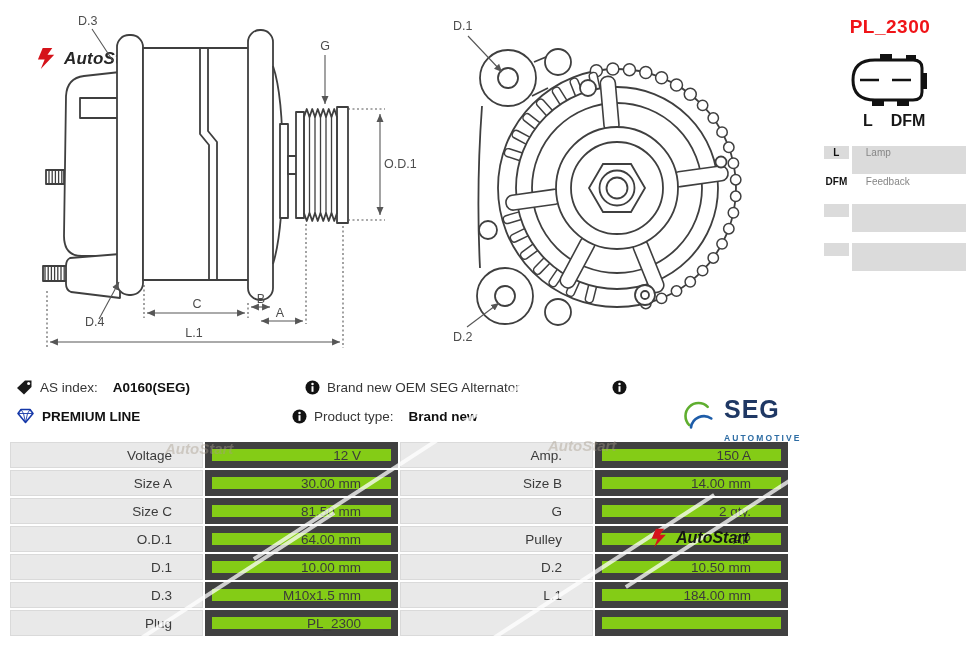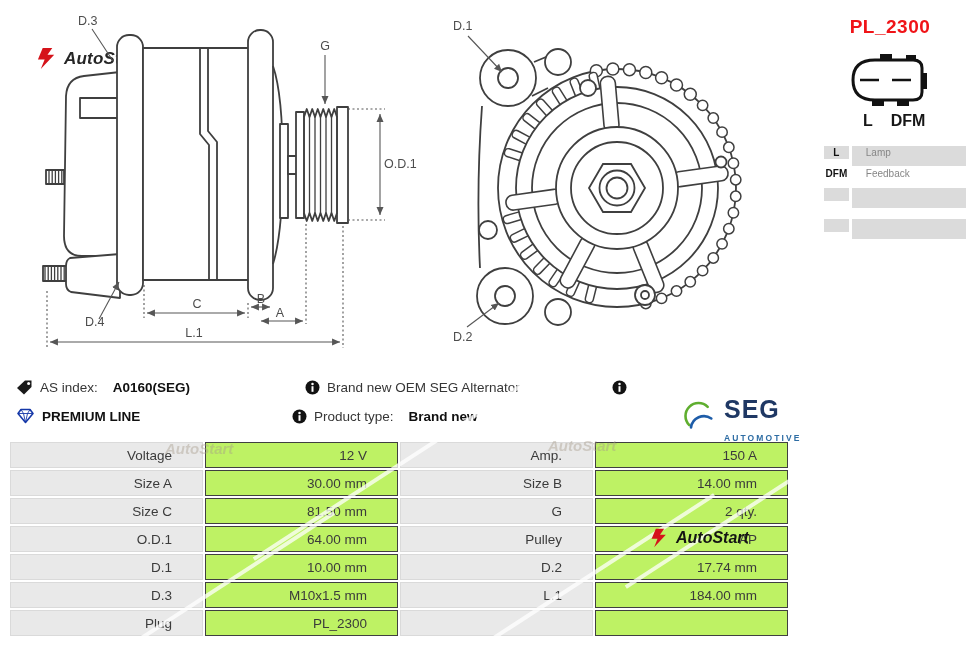--- a/index.html
+++ b/index.html
@@ -14,40 +14,40 @@
 
   
   #plug-code{left:840px;top:16px;width:100px;text-align:center;font-size:19px;font-weight:bold;
              color:#f01418;letter-spacing:.5px}
   #pin-labels{left:835px;top:112px;width:110px;display:flex;padding-left:28px;gap:18px;
               font-size:16px;font-weight:bold;color:#161616}
   #legend{left:824px;top:146px;width:142px}
   .lg-row{display:flex;gap:3px;margin-bottom:1px}
   .lg-key{width:27px;height:13px;line-height:13px;background:#dbdbdb;font-size:10px;font-weight:bold;
           text-align:center;color:#111}
-  .lg-desc{width:109px;height:20px;line-height:13px;background:#dbdbdb;font-size:10px;color:#868686;
+  .lg-desc{width:109px;height:28px;line-height:13px;background:#dbdbdb;font-size:10px;color:#868686;
            padding-left:14px}
   .lg-white .lg-key,.lg-white .lg-desc{background:#fff}
 
   
   .info-line{position:absolute;display:flex;align-items:center;gap:7px;font-size:13.5px;color:#363636;height:18px}
   .info-line b{color:#101010;font-weight:bold}
   .info-line .gap{display:flex;gap:15px;align-items:baseline}
   .premium{color:#1538a8;font-weight:bold;font-size:13.5px}
   #seg-logo{left:682px;top:399px;display:flex;align-items:flex-start;gap:7px}
   .seg-name{font-size:25px;font-weight:bold;color:#1f3864;line-height:21px;letter-spacing:1px}
   .seg-sub{font-size:8.5px;font-weight:bold;color:#2e6da4;letter-spacing:2.1px;margin-top:13px}
 
   
   #specs{left:10px;top:442px;width:778px;display:grid;grid-template-columns:repeat(4,1fr);
          grid-auto-rows:26px;gap:2px;z-index:1}
   .tl,.tv{display:flex;align-items:center;justify-content:flex-end;padding-right:30px;
           font-size:13.5px;color:#3b3b3b}
   .tl{background:#e9e9e9;border:1px solid #dadada}
-  .tv{background:#bef264;border:1px solid #404040}
+  .tv{background:#84cc16;border:7px solid #404040}
 
   
   .wm-text{position:absolute;font-size:15px;font-weight:bold;font-style:italic;
            color:rgba(168,156,138,.42);z-index:2;pointer-events:none}
   .streak{position:absolute;width:320px;height:4px;background:rgba(255,255,255,.75);
           transform:rotate(-33deg);z-index:2;pointer-events:none}
   #pulley-wm{left:650px;top:528px;display:flex;align-items:center;gap:6px;z-index:3;pointer-events:none}
   #pulley-wm span{font-size:16px;font-weight:bold;font-style:italic;color:#141414}
 </style>
 </head>
@@ -332,21 +332,21 @@
     <div class="tv">81.50 mm</div>
     <div class="tl">G</div>
     <div class="tv">2 qty.</div>
     <div class="tl">O.D.1</div>
     <div class="tv">64.00 mm</div>
     <div class="tl">Pulley</div>
     <div class="tv">AP</div>
     <div class="tl">D.1</div>
     <div class="tv">10.00 mm</div>
     <div class="tl">D.2</div>
-    <div class="tv">17.74 mm</div>
+    <div class="tv">10.50 mm</div>
     <div class="tl">D.3</div>
     <div class="tv">M10x1.5 mm</div>
     <div class="tl">L.1</div>
     <div class="tv">184.00 mm</div>
     <div class="tl">Plug</div>
     <div class="tv">PL_2300</div>
     <div class="tl"></div>
     <div class="tv"></div>
   </div>
 

